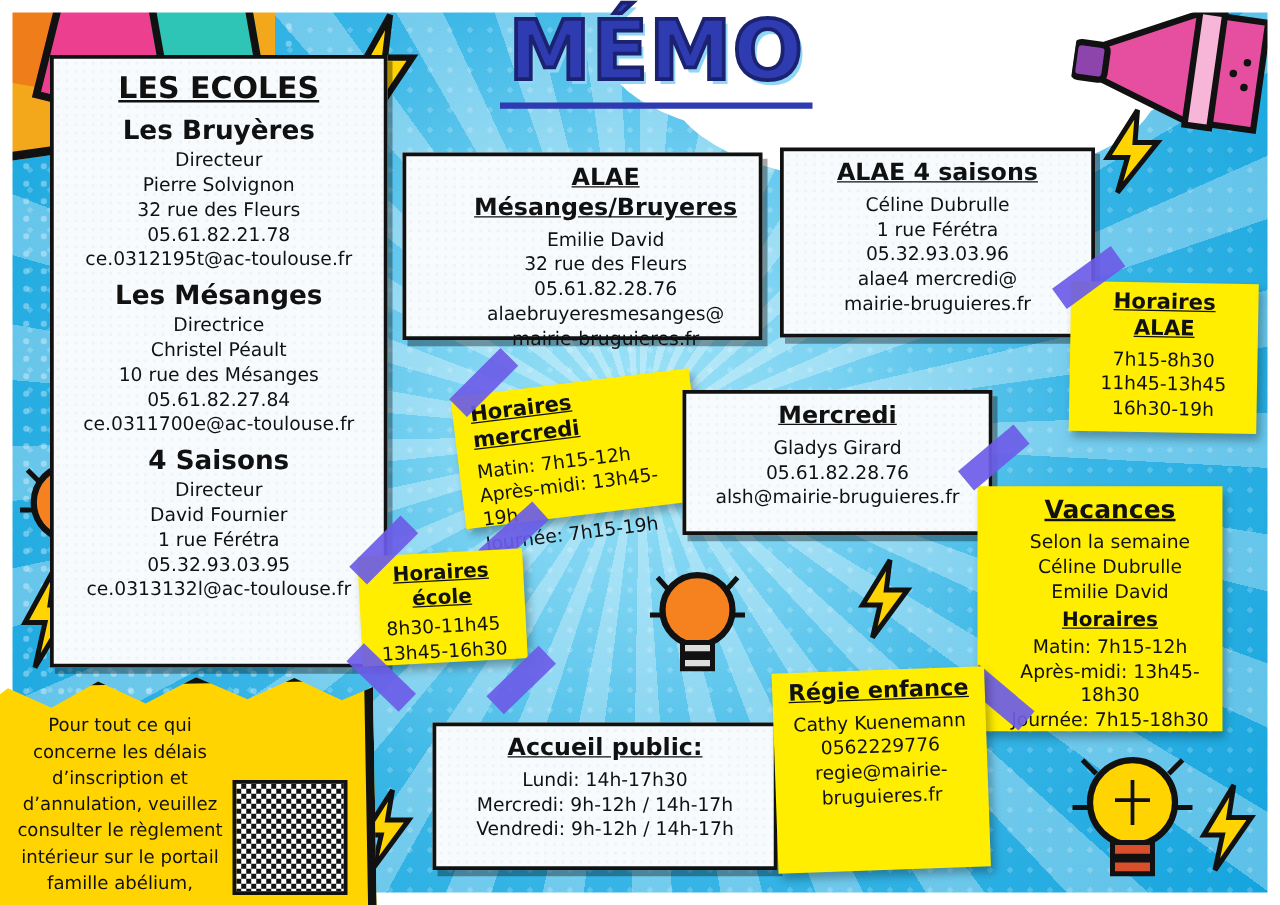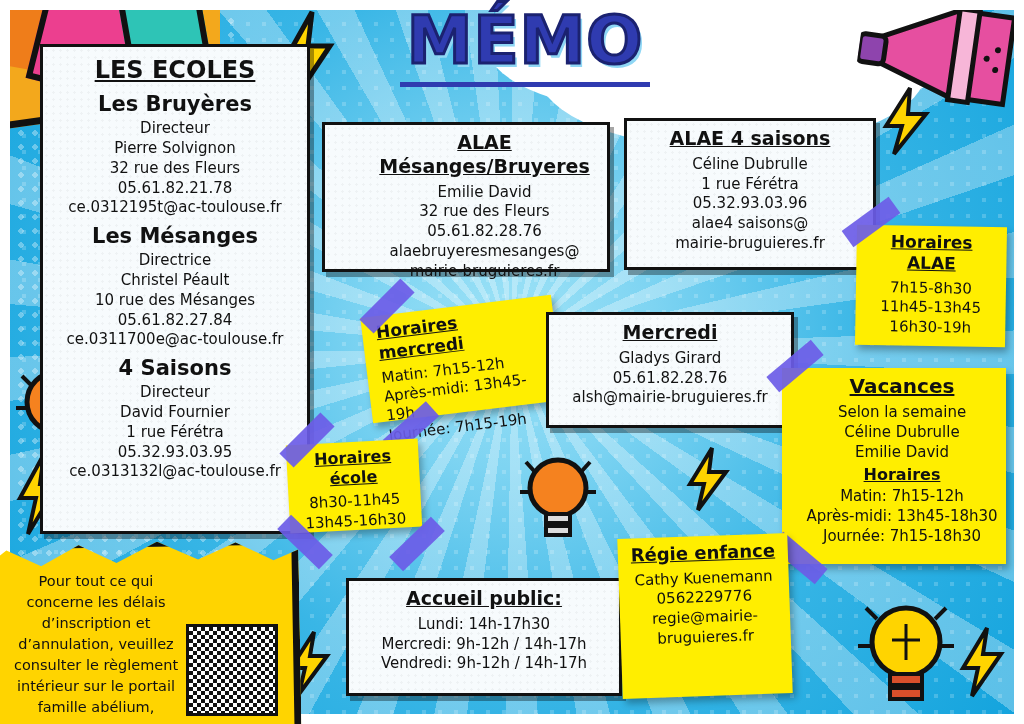--- a/index.html
+++ b/index.html
@@ -351,21 +351,21 @@
     <div class="line">05.61.82.28.76</div>
     <div class="line">alaebruyeresmesanges@</div>
     <div class="line">mairie-bruguieres.fr</div>
   </div>
 
   <div class="card white" style="left:624px;top:118px;width:252px;height:152px;">
     <h3>ALAE 4 saisons</h3>
     <div class="line">Céline Dubrulle</div>
     <div class="line">1 rue Férétra</div>
     <div class="line">05.32.93.03.96</div>
-    <div class="line">alae4 saisons@</div>
+    <div class="line">alae4 mercredi@</div>
     <div class="line">mairie-bruguieres.fr</div>
   </div>
 
   <div class="card yellow plain" style="left:856px;top:226px;width:150px;height:120px;transform:rotate(1deg);">
     <h3 style="font-size:17px;">Horaires ALAE</h3>
     <div class="line">7h15-8h30</div>
     <div class="line">11h45-13h45</div>
     <div class="line">16h30-19h</div>
   </div>
   <div class="tape" style="left:842px;top:212px;transform:rotate(-36deg);"></div>
@@ -379,21 +379,21 @@
   <div class="tape" style="left:358px;top:296px;transform:rotate(-45deg);"></div>
   <div class="tape" style="left:382px;top:418px;transform:rotate(-42deg);"></div>
 
   <div class="card white" style="left:546px;top:312px;width:248px;height:116px;">
     <h3>Mercredi</h3>
     <div class="line">Gladys Girard</div>
     <div class="line">05.61.82.28.76</div>
     <div class="line">alsh@mairie-bruguieres.fr</div>
   </div>
 
-  <div class="card yellow plain" style="left:782px;top:368px;width:224px;height:196px;padding-left:24px;">
+  <div class="card yellow plain" style="left:782px;top:389px;width:196px;height:196px;padding-left:24px;">
     <h3 style="font-size:20px;">Vacances</h3>
     <div class="line">Selon la semaine</div>
     <div class="line">Céline Dubrulle</div>
     <div class="line">Emilie David</div>
     <div style="font-size:16px;font-weight:bold;text-decoration:underline;margin:4px 0 2px;text-align:center;">Horaires</div>
     <div class="line">Matin: 7h15-12h</div>
     <div class="line">Après-midi: 13h45-18h30</div>
     <div class="line">Journée: 7h15-18h30</div>
   </div>
   <div class="tape" style="left:766px;top:356px;transform:rotate(-40deg);"></div>

